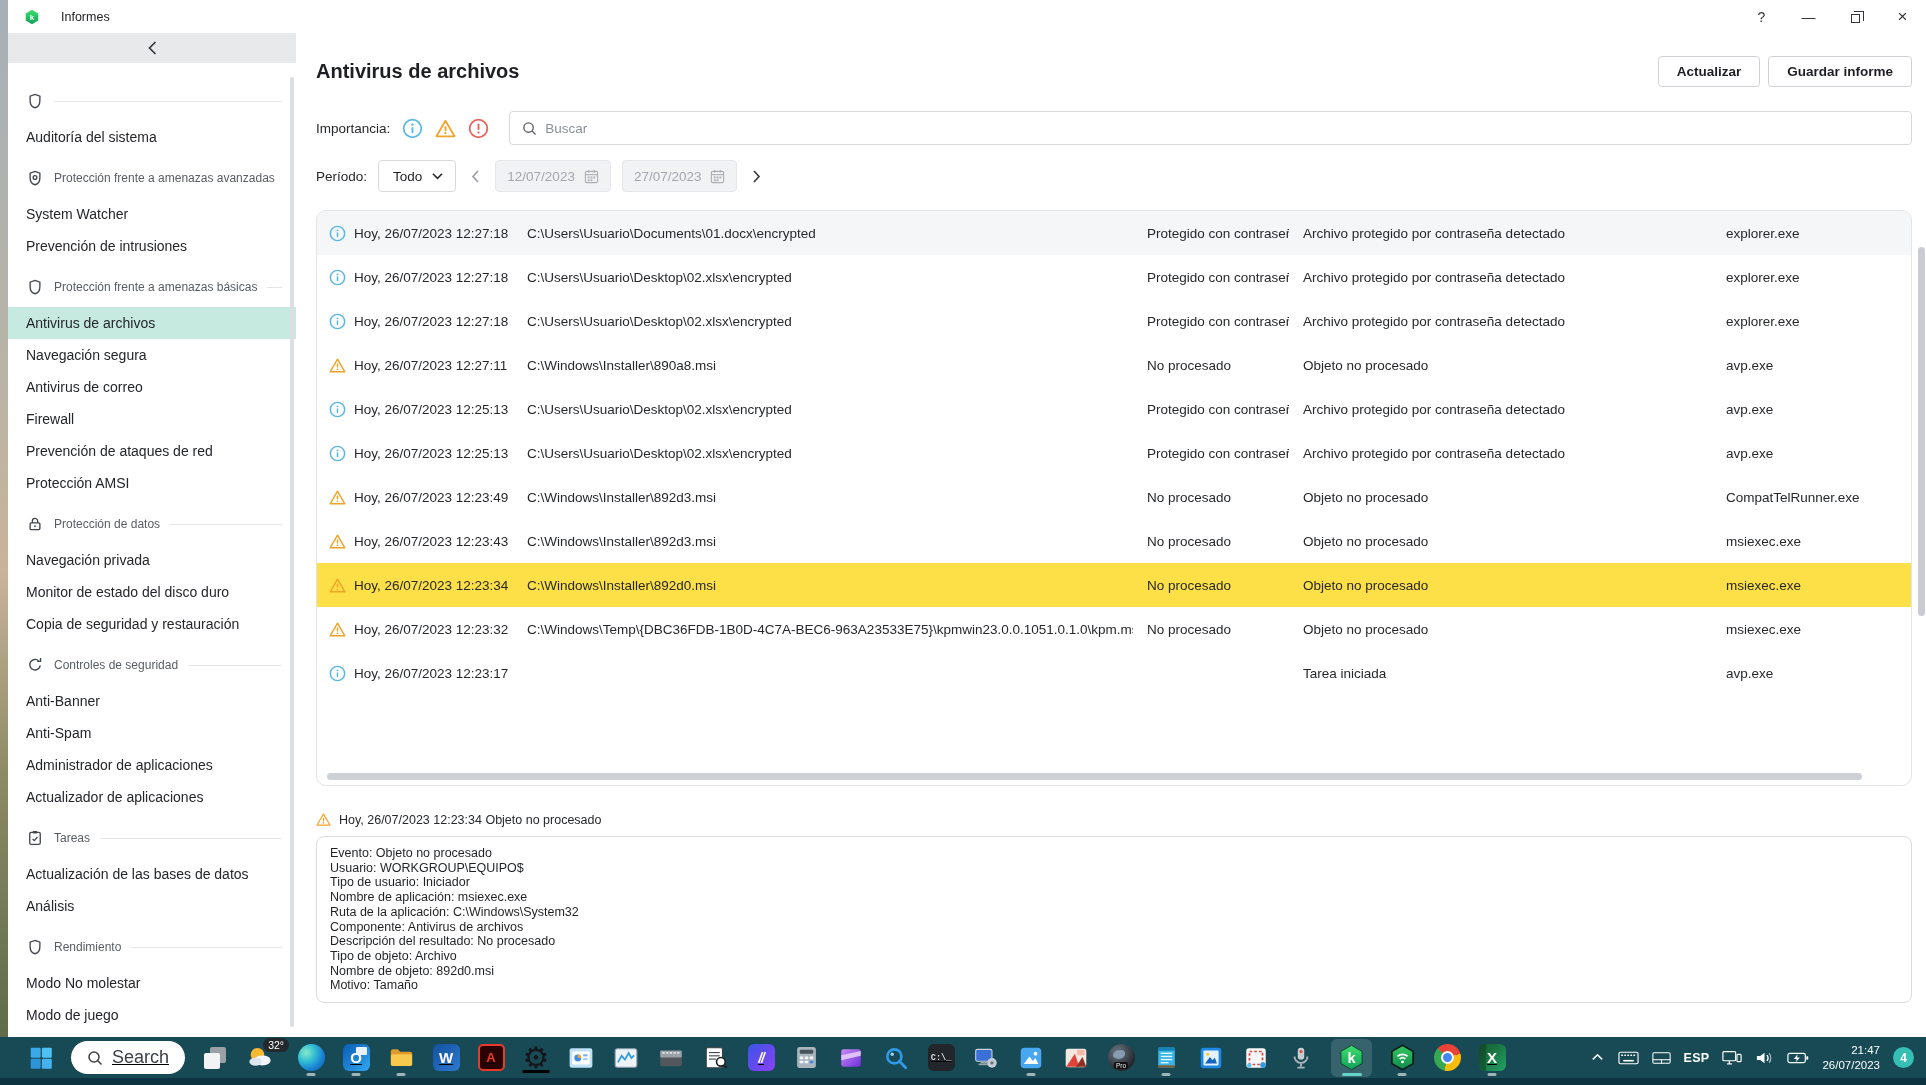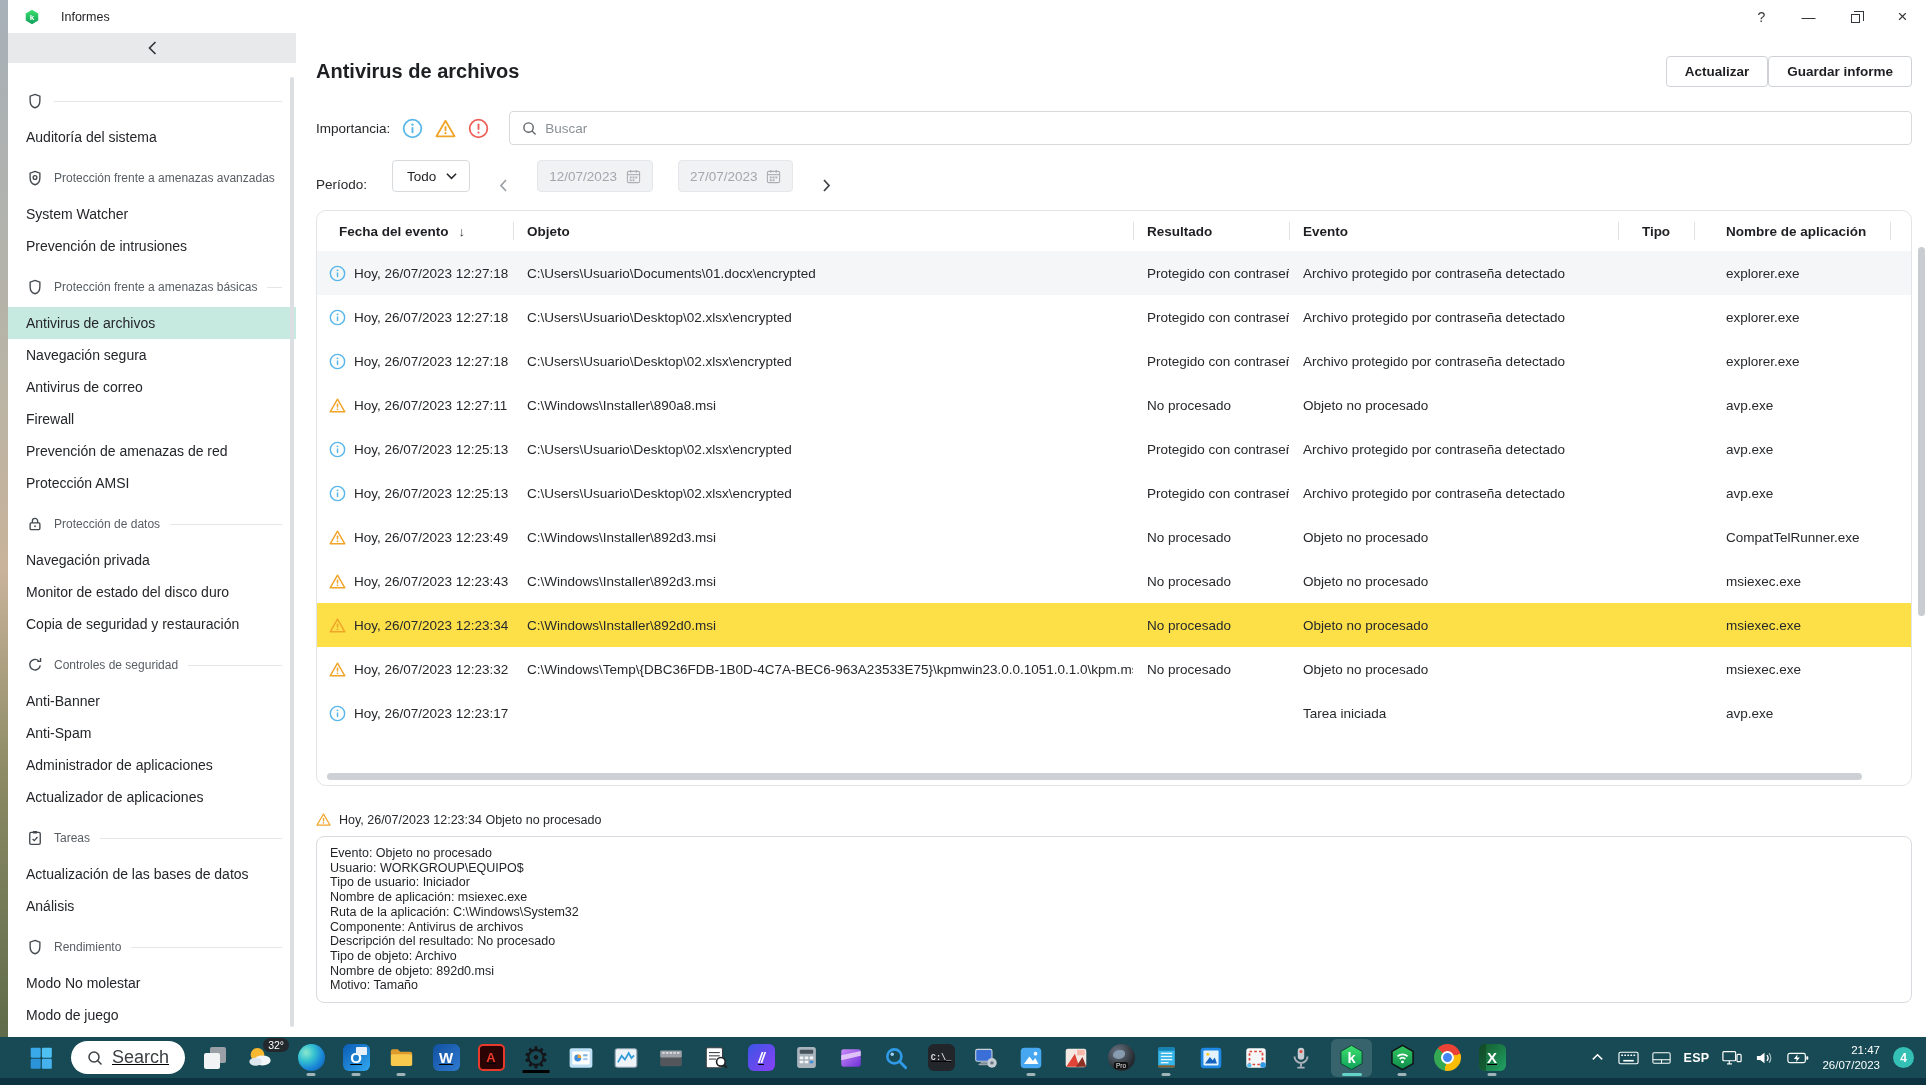--- a/index.html
+++ b/index.html
@@ -30,32 +30,32 @@
   .sb-section { height:40px; margin-top:5px; display:flex; align-items:center; gap:10px; padding:0 14px 0 18px; }
   .sb-section svg { flex:none; }
   .sb-sec-label { font-size:12px; color:#585d63; white-space:nowrap; }
   .sb-line { flex:1; border-top:1px solid #e4e6e8; }
   .sidebar-scrollbar { position:absolute; right:2px; top:44px; bottom:10px; width:4px; background:#dcdfe2; border-radius:2px; }
 
   
   .main { flex:1; position:relative; padding:0 14px 0 20px; min-width:0; }
   .report-header { display:flex; align-items:center; margin-top:23px; }
   .report-header h1 { font-size:20px; font-weight:700; color:#1d1f22; }
-  .hdr-buttons { margin-left:auto; display:flex; gap:0;align-items:flex-end; }
+  .hdr-buttons { margin-left:auto; display:flex; gap:8px;align-items:flex-end; }
   .btn { border:1px solid #cfd3d7; border-radius:4px; background:#fff; padding:7px 18px; font-size:13.5px; font-weight:600; color:#1d1f22; }
 
   .filter-row { display:flex; align-items:center; margin-top:24px; gap:12px; }
   .lbl { font-size:13.5px; color:#26282b; }
   .sev-btn { display:flex; align-items:center; cursor:pointer; }
   .sev-btn svg, .sev svg { display:block; }
   .search-box { flex:1; height:34px; border:1px solid #d7dadd; border-radius:4px; display:flex; align-items:center; gap:8px; padding:0 12px; margin-left:8px; }
   .search-box input { border:none; outline:none; flex:1; font-size:13.5px; color:#26282b; font-family:"Liberation Sans",sans-serif; }
   .search-box input::placeholder { color:#8a9096; }
 
-  .period-row { display:flex; align-items:flex-end; margin-top:15px; gap:25px; }
+  .period-row { display:flex; align-items:center; margin-top:15px; gap:11px; }
   .dropdown { border:1px solid #d7dadd; border-radius:4px; height:32px; padding:0 12px 0 14px; display:flex; align-items:center; gap:10px; font-size:13.5px; color:#1d1f22; background:#fff; }
   .nav-ch { display:flex; align-items:center; padding:0 4px; cursor:pointer; }
   .date-field { height:32px; background:#f1f2f4; border:1px solid #e5e7ea; border-radius:4px; display:flex; align-items:center; gap:9px; padding:0 11px; font-size:13.5px; color:#a2a7ad; }
 
   
   .events-table { margin-top:18px; height:576px; border:1px solid #e2e4e7; border-radius:10px; position:relative; overflow:hidden; background:#fff; }
   .t-header, .t-row { display:grid; grid-template-columns:196px 620px 156px 329px 76px 1fr; align-items:center; }
   .t-header { height:40px; }
   .th { font-size:13.5px; font-weight:700; color:#1d1f22; padding-left:14px; position:relative; height:100%; display:flex; align-items:center; gap:10px; cursor:pointer; }
   .th.c0 { padding-left:22px; }
@@ -191,21 +191,21 @@
                 <path d="M12 3.2 18.5 5.6 V11.5 C18.5 16.6 15.5 19.9 12 21 C8.5 19.9 5.5 16.6 5.5 11.5 V5.6 Z"></path>
               </svg>
             </span>
             <span class="sb-sec-label">Protección frente a amenazas básicas</span>
             <span class="sb-line"></span>
           </div>
           <div class="sb-item selected">Antivirus de archivos</div>
           <div class="sb-item">Navegación segura</div>
           <div class="sb-item">Antivirus de correo</div>
           <div class="sb-item">Firewall</div>
-          <div class="sb-item">Prevención de amenazas de red</div>
+          <div class="sb-item">Prevención de ataques de red</div>
           <div class="sb-item">Protección AMSI</div>
           <div class="sb-section">
             <span class="appicon">
               <svg width="18" height="18" viewBox="0 0 24 24" fill="none" stroke="#42484e" stroke-width="1.8">
                 <rect x="5.5" y="10.5" width="13" height="9" rx="1.5"></rect>
                 <path d="M8.5 10.5 V8 a3.5 3.5 0 0 1 7 0 v2.5"></path>
                 <circle cx="12" cy="15" r="1.2" fill="#42484e" stroke="none"></circle>
               </svg>
             </span>
             <span class="sb-sec-label">Protección de datos</span>
@@ -351,41 +351,20 @@
           </span>
         </span>
         <span class="nav-ch">
           <svg width="9" height="13" viewBox="0 0 9 13" fill="none" stroke="#3c4043" stroke-width="1.7">
               <polyline points="2,1 7,6.5 2,12"></polyline>
             </svg>
         </span>
       </div>
 
       <div class="events-table">
-        <div class="t-header">
-            <div class="th c0">
-              <span>Fecha del evento</span>
-              <span class="sort-arrow">↓</span>
-            </div>
-            <div class="th c1">
-              <span>Objeto</span>
-            </div>
-            <div class="th c2">
-              <span>Resultado</span>
-            </div>
-            <div class="th c3">
-              <span>Evento</span>
-            </div>
-            <div class="th c4">
-              <span>Tipo</span>
-            </div>
-            <div class="th c5">
-              <span>Nombre de aplicación</span>
-            </div>
-          </div>
         <div class="t-body">
             <div class="t-row hover">
               <div class="td c0">
                 <span class="appicon">
                   <svg class="sev" viewBox="0 0 20 20">
                     <circle cx="10" cy="10" r="8.4" fill="none" stroke="#58b7e8" stroke-width="1.7"></circle>
                     <circle cx="10" cy="6.3" r="1.15" fill="#58b7e8"></circle>
                     <rect x="9.1" y="8.5" width="1.8" height="6" rx="0.9" fill="#58b7e8"></rect>
                   </svg>
                 </span>

